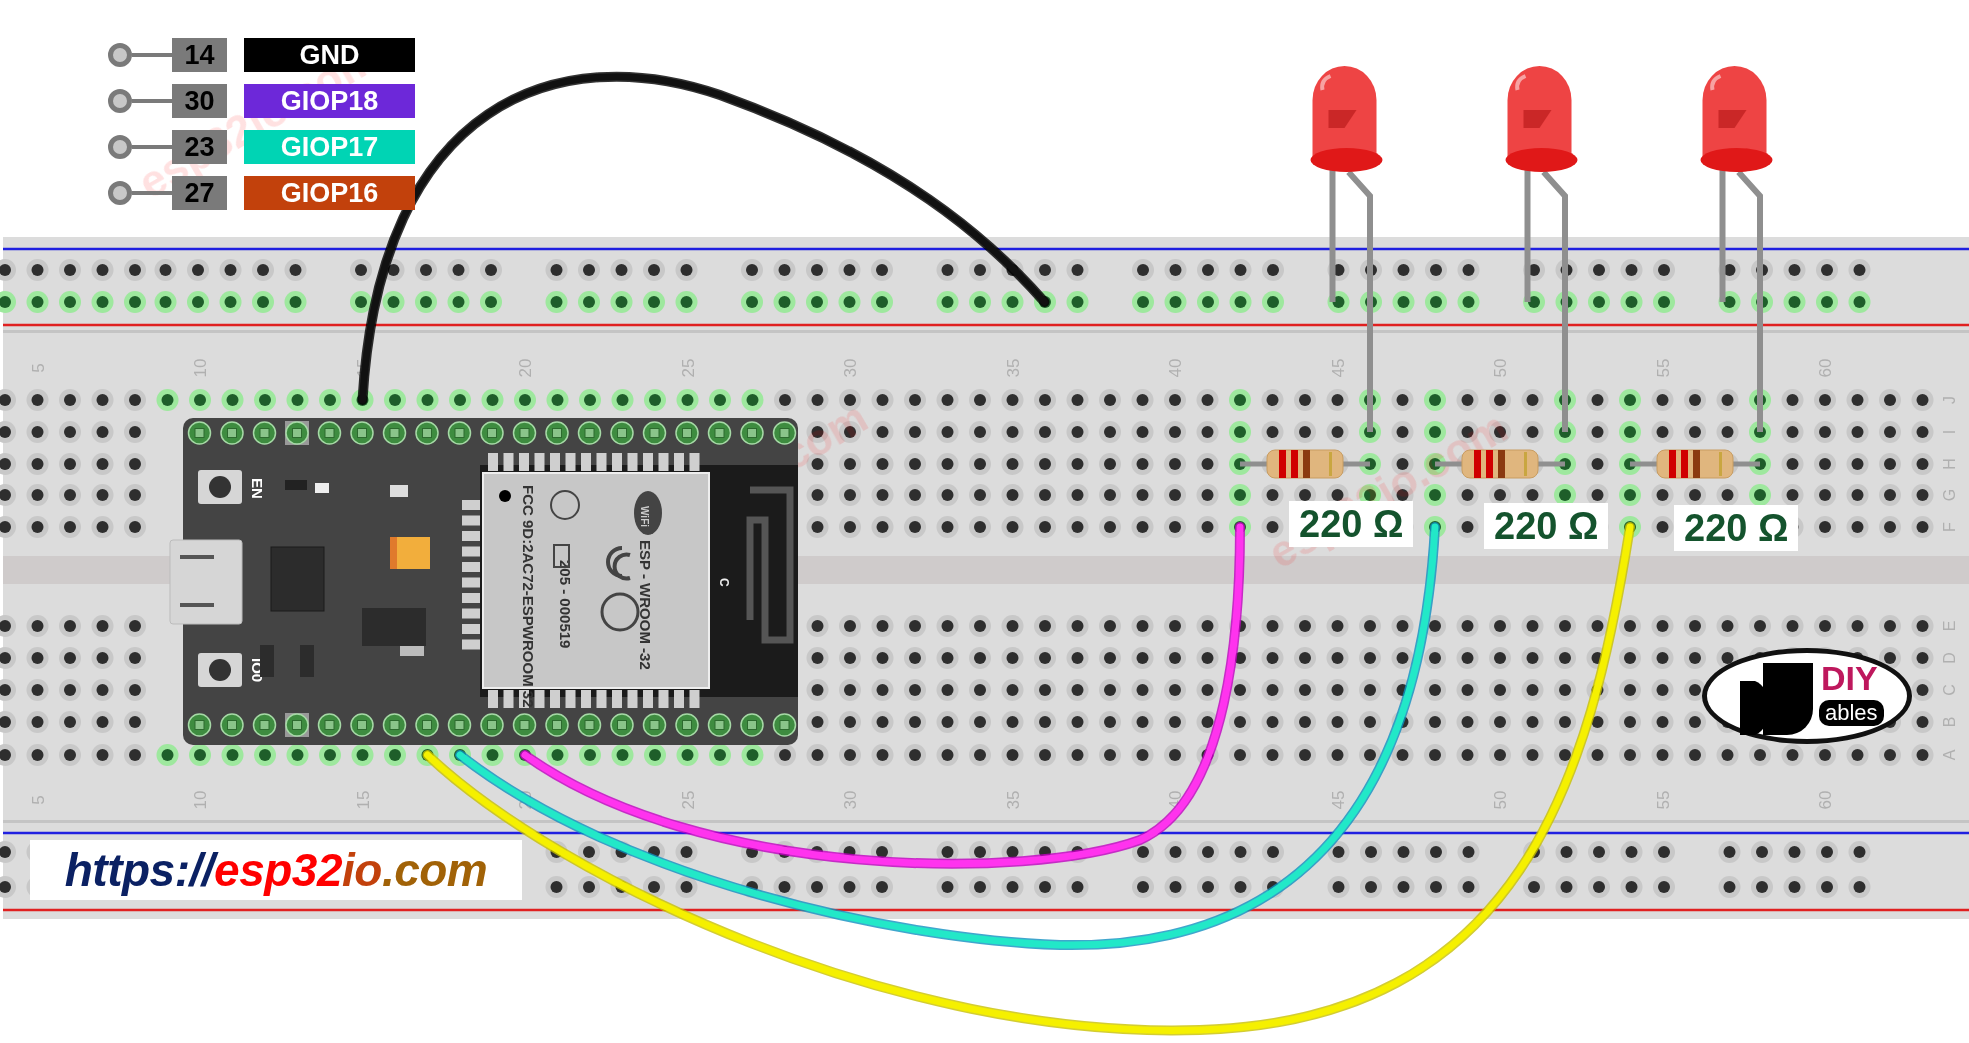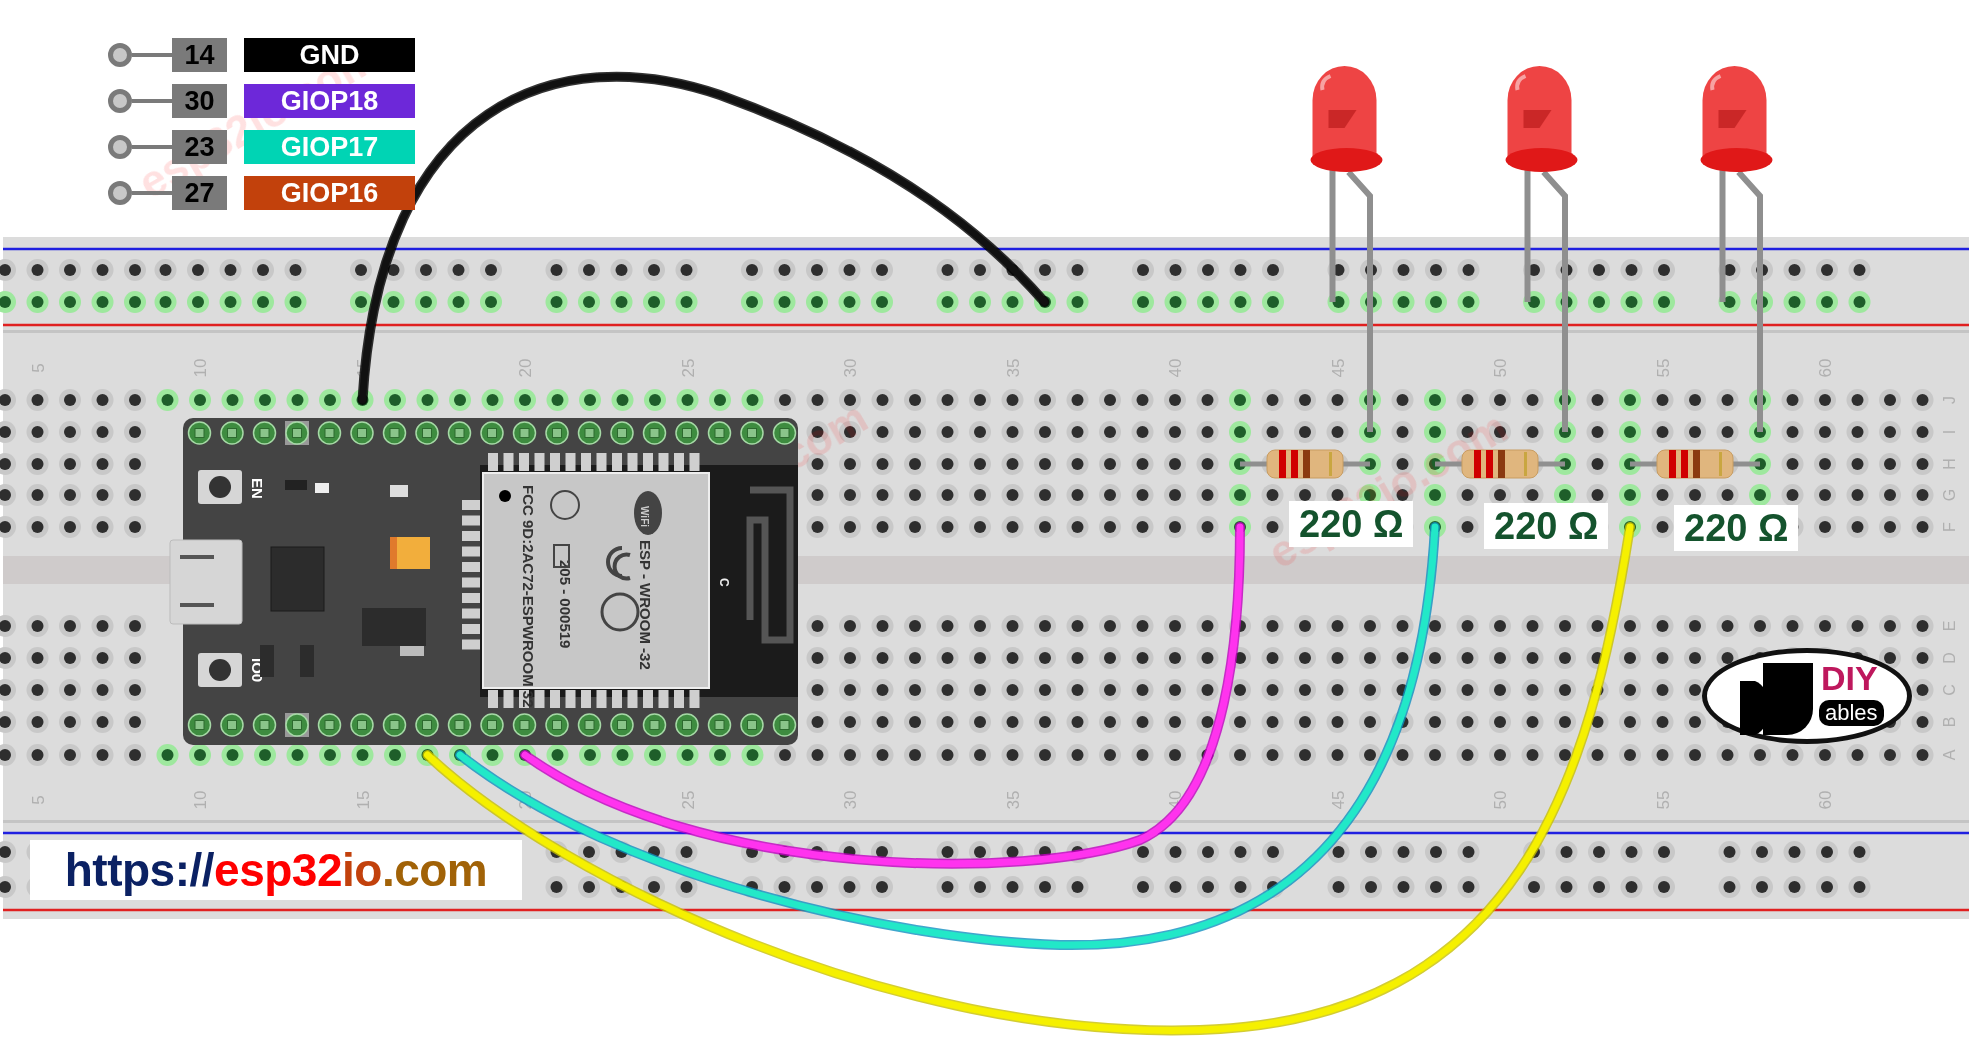--- a/index.html
+++ b/index.html
@@ -4,21 +4,21 @@
 <style>
   html, body { margin: 0; padding: 0; background: #ffffff; }
   body { width: 1969px; height: 1043px; position: relative; overflow: hidden; font-family: "Liberation Sans", sans-serif; }
   #stage { position: absolute; left: 0; top: 0; width: 1969px; height: 1043px; }
   .legend-row { position: absolute; left: 108px; height: 34px; display: flex; align-items: center; }
   .legend-dot { width: 24px; height: 24px; border-radius: 50%; background: #c8c8c8; border: 5px solid #7a7a7a; box-sizing: border-box; }
   .legend-line { width: 40px; height: 4px; background: #7a7a7a; }
   .legend-num { width: 55px; height: 34px; background: #7a7a7a; color: #000000; font-weight: bold; font-size: 27px; display: flex; align-items: center; justify-content: center; margin-right: 17px; }
   .legend-label { width: 171px; height: 34px; color: #fff; font-weight: bold; font-size: 27px; display: flex; align-items: center; justify-content: center; }
   .ohm-label { position: absolute; background: #fff; color: #14532d; font-weight: bold; font-size: 38px; padding: 2px 10px; line-height: 42px; margin-left: 24px; }
-  .url-box { position: absolute; left: 30px; top: 840px; width: 492px; height: 60px; background: #fff; display: flex; align-items: center; justify-content: center; font-weight: bold; font-size: 46px; letter-spacing: -0.5px; }
+  .url-box { position: absolute; left: 30px; top: 840px; width: 492px; height: 60px; background: #fff; display: flex; align-items: center; justify-content: center; font-weight: bold; font-style: italic; font-size: 46px; letter-spacing: -0.5px; }
   .url-a { color: #0b2163; }
   .url-b { color: #ff0000; }
   .url-c { color: #c2410c; }
   .url-d { color: #a16207; }
   .diy-logo { position: absolute; left: 1702px; top: 648px; width: 210px; height: 96px; border: 5px solid #111; border-radius: 50%; background: #fff; box-sizing: border-box; }
   .diy-text { position: absolute; left: 114px; top: 6px; font-weight: bold; font-size: 34px; color: #be185d; }
   .diy-sub { position: absolute; left: 112px; top: 47px; background: #000; color: #fff; font-size: 22px; padding: 0 6px; line-height: 26px; border-radius: 10px; }
 </style>
 </head>
 <body>

